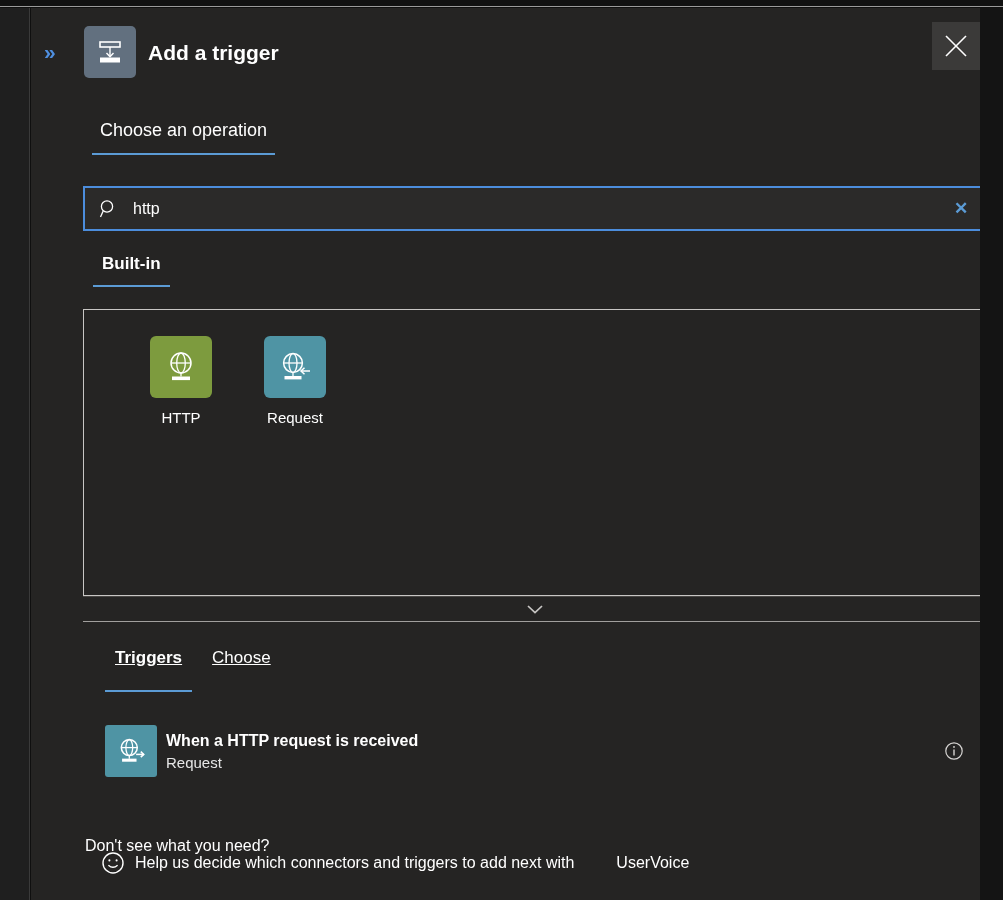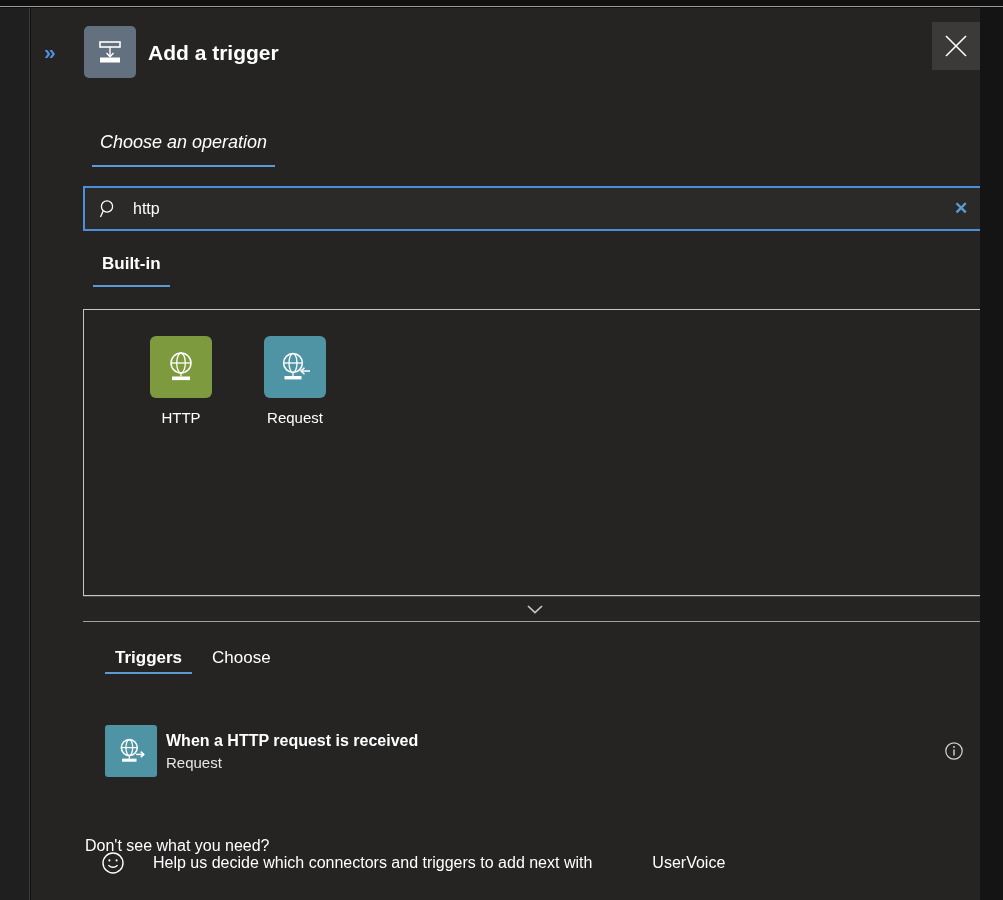--- a/index.html
+++ b/index.html
@@ -104,21 +104,21 @@
     background: #3b3a39;
     display: flex;
     align-items: center;
     justify-content: center;
     cursor: pointer;
   }
 
   
   #operation-pivot {
     position: absolute;
-    left: 61px; top: 124px; font-style: italic;
+    left: 61px; top: 112px;
   }
   #operation-pivot .pivot-label {
     font-size: 18px;
     color: #ffffff;
     padding: 0 8px 12px 8px;
     display: inline-block;
   }
   #operation-pivot .pivot-underline {
     height: 2px;
     background: #5b9bd5;
@@ -243,23 +243,24 @@
     display: flex;
     gap: 10px;
   }
   .result-pivot {
     cursor: pointer;
   }
   .result-pivot .pivot-label {
     font-size: 17px;
     font-weight: 700;
     color: #ffffff;
-    padding: 0 10px 4px 10px;
+    padding: 0 10px 22px 10px;
     display: inline-block;
     white-space: nowrap;
+    text-decoration: underline;
   }
   .result-pivot .pivot-underline {
     height: 2px;
     background: transparent;
     width: 100%;
   }
   .result-pivot.active .pivot-underline { background: #5b9bd5; }
   .result-pivot.inactive .pivot-label { font-weight: 400; }
 
   
@@ -310,21 +311,21 @@
     font-size: 16px;
     font-weight: 400;
     color: #ffffff;
     margin-top: 20px;
   }
   #footer-line {
     position: absolute;
     left: 70px; top: 843px;
     display: flex;
     align-items: center;
-    gap: 28px;
+    gap: 10px;
   }
   #footer-line .footer-text {
     font-size: 16px;
     color: #ffffff;
     white-space: nowrap;
   }
   #footer-line .footer-link {
     color: #ffffff;
     text-decoration: none;
     cursor: pointer;

